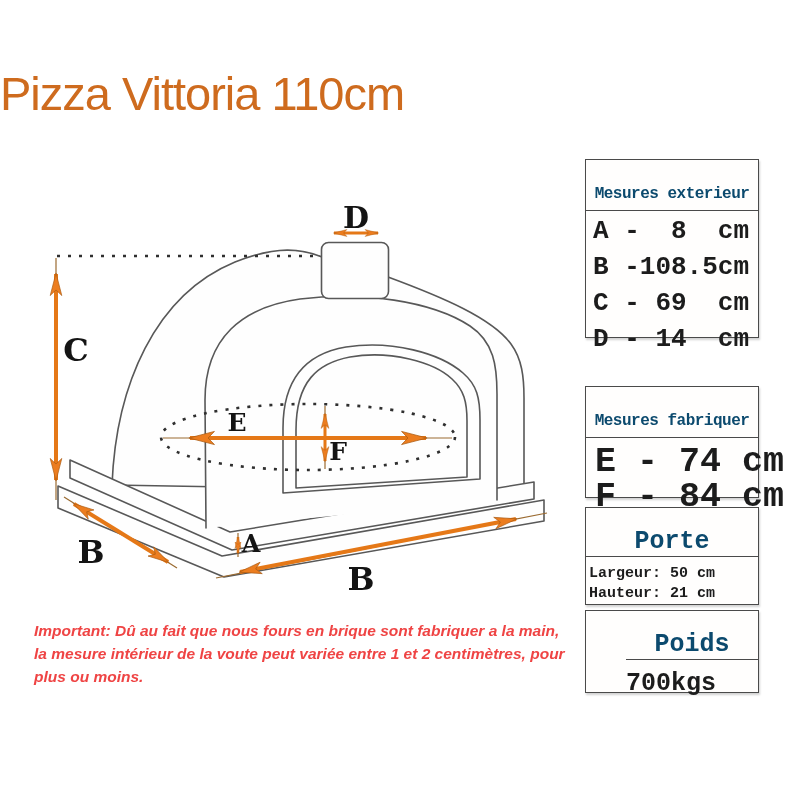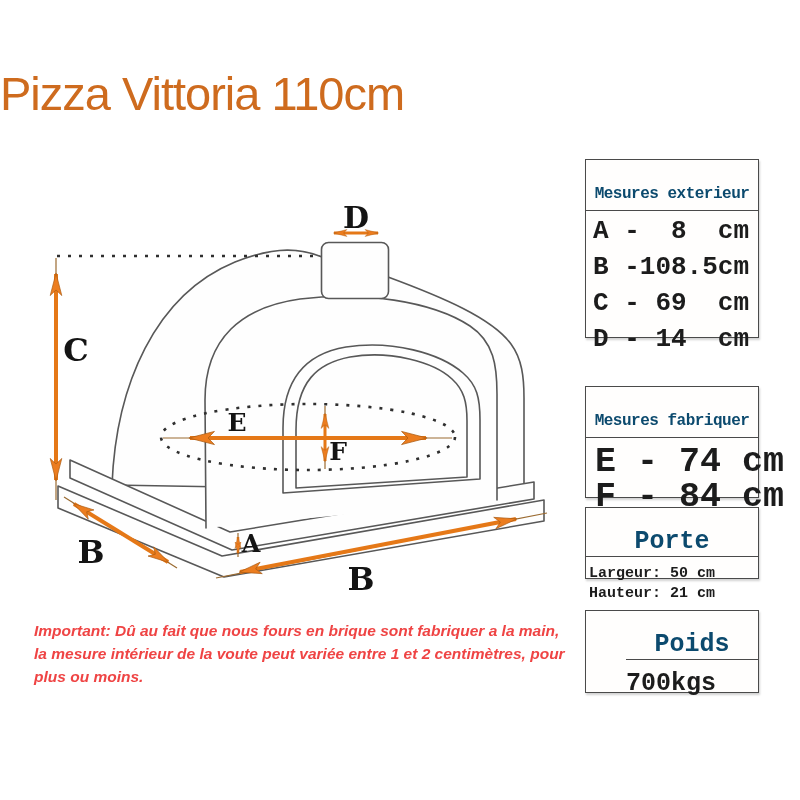--- a/index.html
+++ b/index.html
@@ -26,21 +26,21 @@
   .rows-md .trow{font-size:35px;line-height:35px;padding-left:9px;}
   .rows-sm .trow{font-size:15px;line-height:20px;padding-left:3px;}
   .rows-lg{padding-top:2px;}
   .rows-md{padding-top:7px;}
   .rows-sm{padding-top:7px;}
   .row-center{font-family:"Liberation Mono",monospace;font-weight:700;color:#1c1c1c;
         font-size:25px;padding-top:9px;}
 
   #table-exterior{top:159px;height:179px;}
   #table-interior{top:386px;height:112px;}
-  #table-door{top:507px;height:72px;}
+  #table-door{top:507px;height:98px;}
   #table-weight{top:610px;height:83px;padding-left:40px;}
 
   
   .note{position:absolute;left:34px;top:619px;width:560px;
         font-style:italic;font-weight:700;font-size:15.5px;line-height:23px;color:#ef4444;}
 
   
   .ln{fill:none;stroke:#585858;stroke-width:1.6;stroke-linejoin:round;stroke-linecap:round;}
   .fillw{fill:#fefefe;}
   .dot{fill:none;stroke:#2f2f2f;stroke-width:2.6;stroke-dasharray:3 8;stroke-linecap:butt;}

